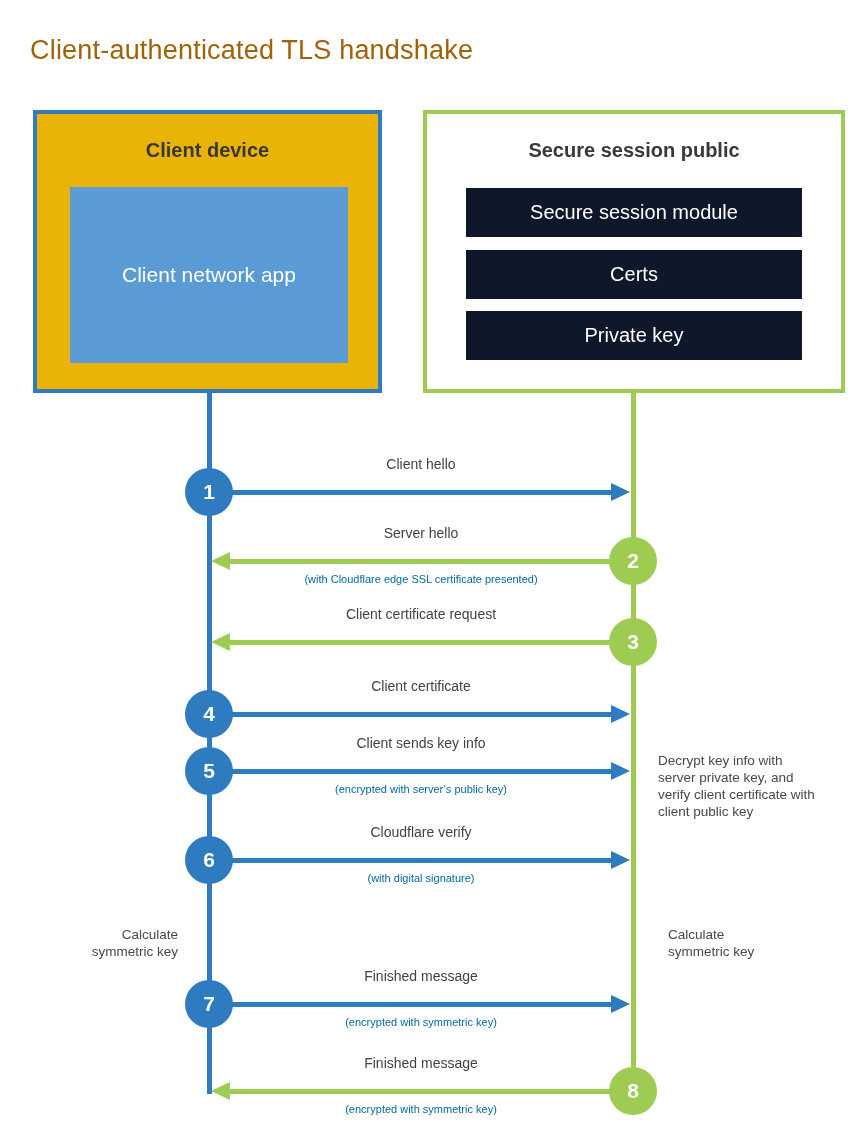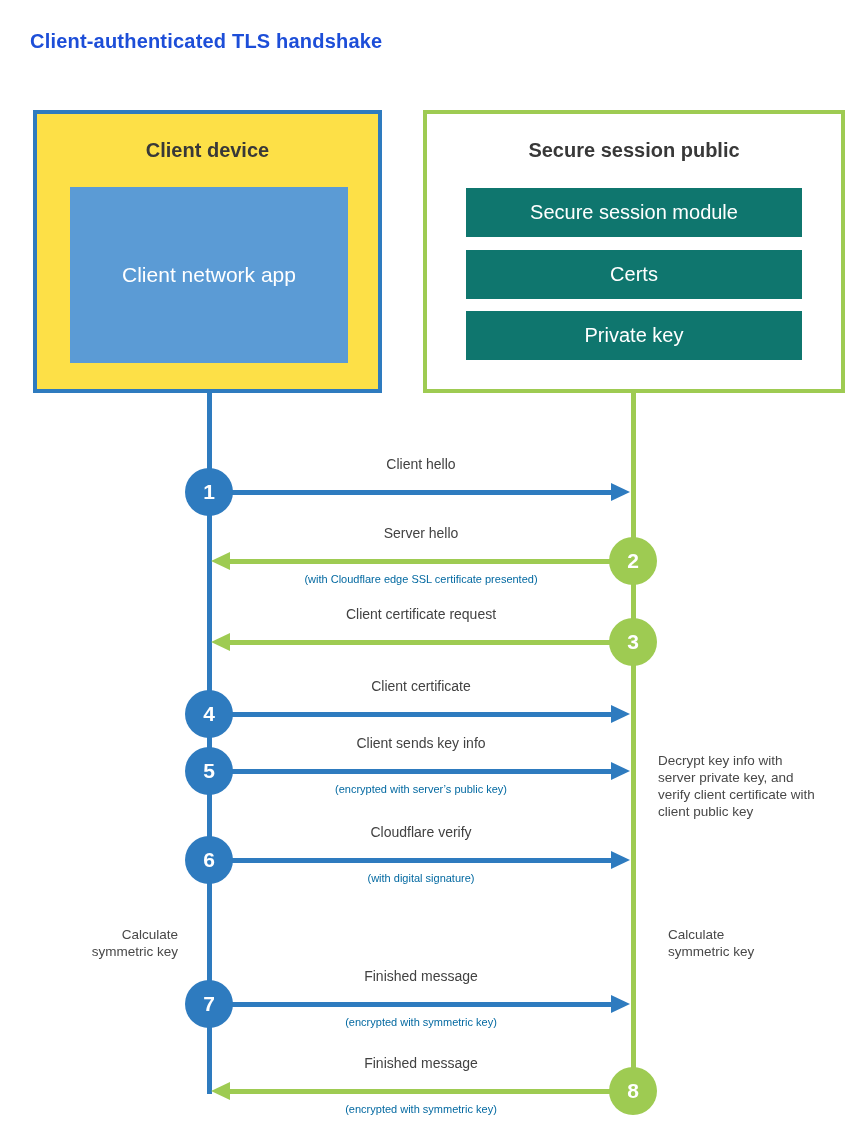--- a/index.html
+++ b/index.html
@@ -4,45 +4,45 @@
 <style>
   * { box-sizing: border-box; }
   html, body { margin: 0; padding: 0; background: #ffffff; }
   body {
     width: 865px; height: 1146px; position: relative;
     font-family: "Liberation Sans", "DejaVu Sans", sans-serif;
     color: #3d3d3d;
   }
   .page-title {
     position: absolute; left: 30px; top: 17px;
-    font-size: 20px; font-weight: 700; color: #1d4ed8; letter-spacing: .2px;
+    font-size: 27px; font-weight: 400; color: #a16207; letter-spacing: .2px;
   }
 
   
   .client-box {
     position: absolute; left: 33px; top: 110px; width: 349px; height: 283px;
-    border: 4px solid #2e7bbf; background: #fde047;
+    border: 4px solid #2e7bbf; background: #eab308;
   }
   .server-box {
     position: absolute; left: 423px; top: 110px; width: 422px; height: 283px;
     border: 4px solid #9ecb52; background: #fff;
   }
   .box-title {
     margin-top: 25px; text-align: center;
     font-size: 20px; font-weight: 700; color: #383838;
   }
   .client-app {
     position: absolute; left: 33px; top: 73px; width: 278px; height: 176px;
     background: #5b9bd5; color: #fff; font-size: 21px;
     display: flex; align-items: center; justify-content: center; text-align: center;
   }
   .client-app span { display: inline-block; width: 175px; line-height: 1.3; }
   .server-bar {
     position: absolute; left: 39px; width: 336px; height: 49px;
-    background: #0f766e; color: #fff; font-size: 20px;
+    background: #0f172a; color: #fff; font-size: 20px;
     display: flex; align-items: center; justify-content: center;
   }
   .bar-1 { top: 74px; } .bar-2 { top: 136px; } .bar-3 { top: 197px; }
 
   
   .vline { position: absolute; top: 393px; width: 5px; height: 701px; }
   .vline.blue  { left: 207px; background: #2e7bbf; }
   .vline.green { left: 631px; background: #9ecb52; }
 
   

